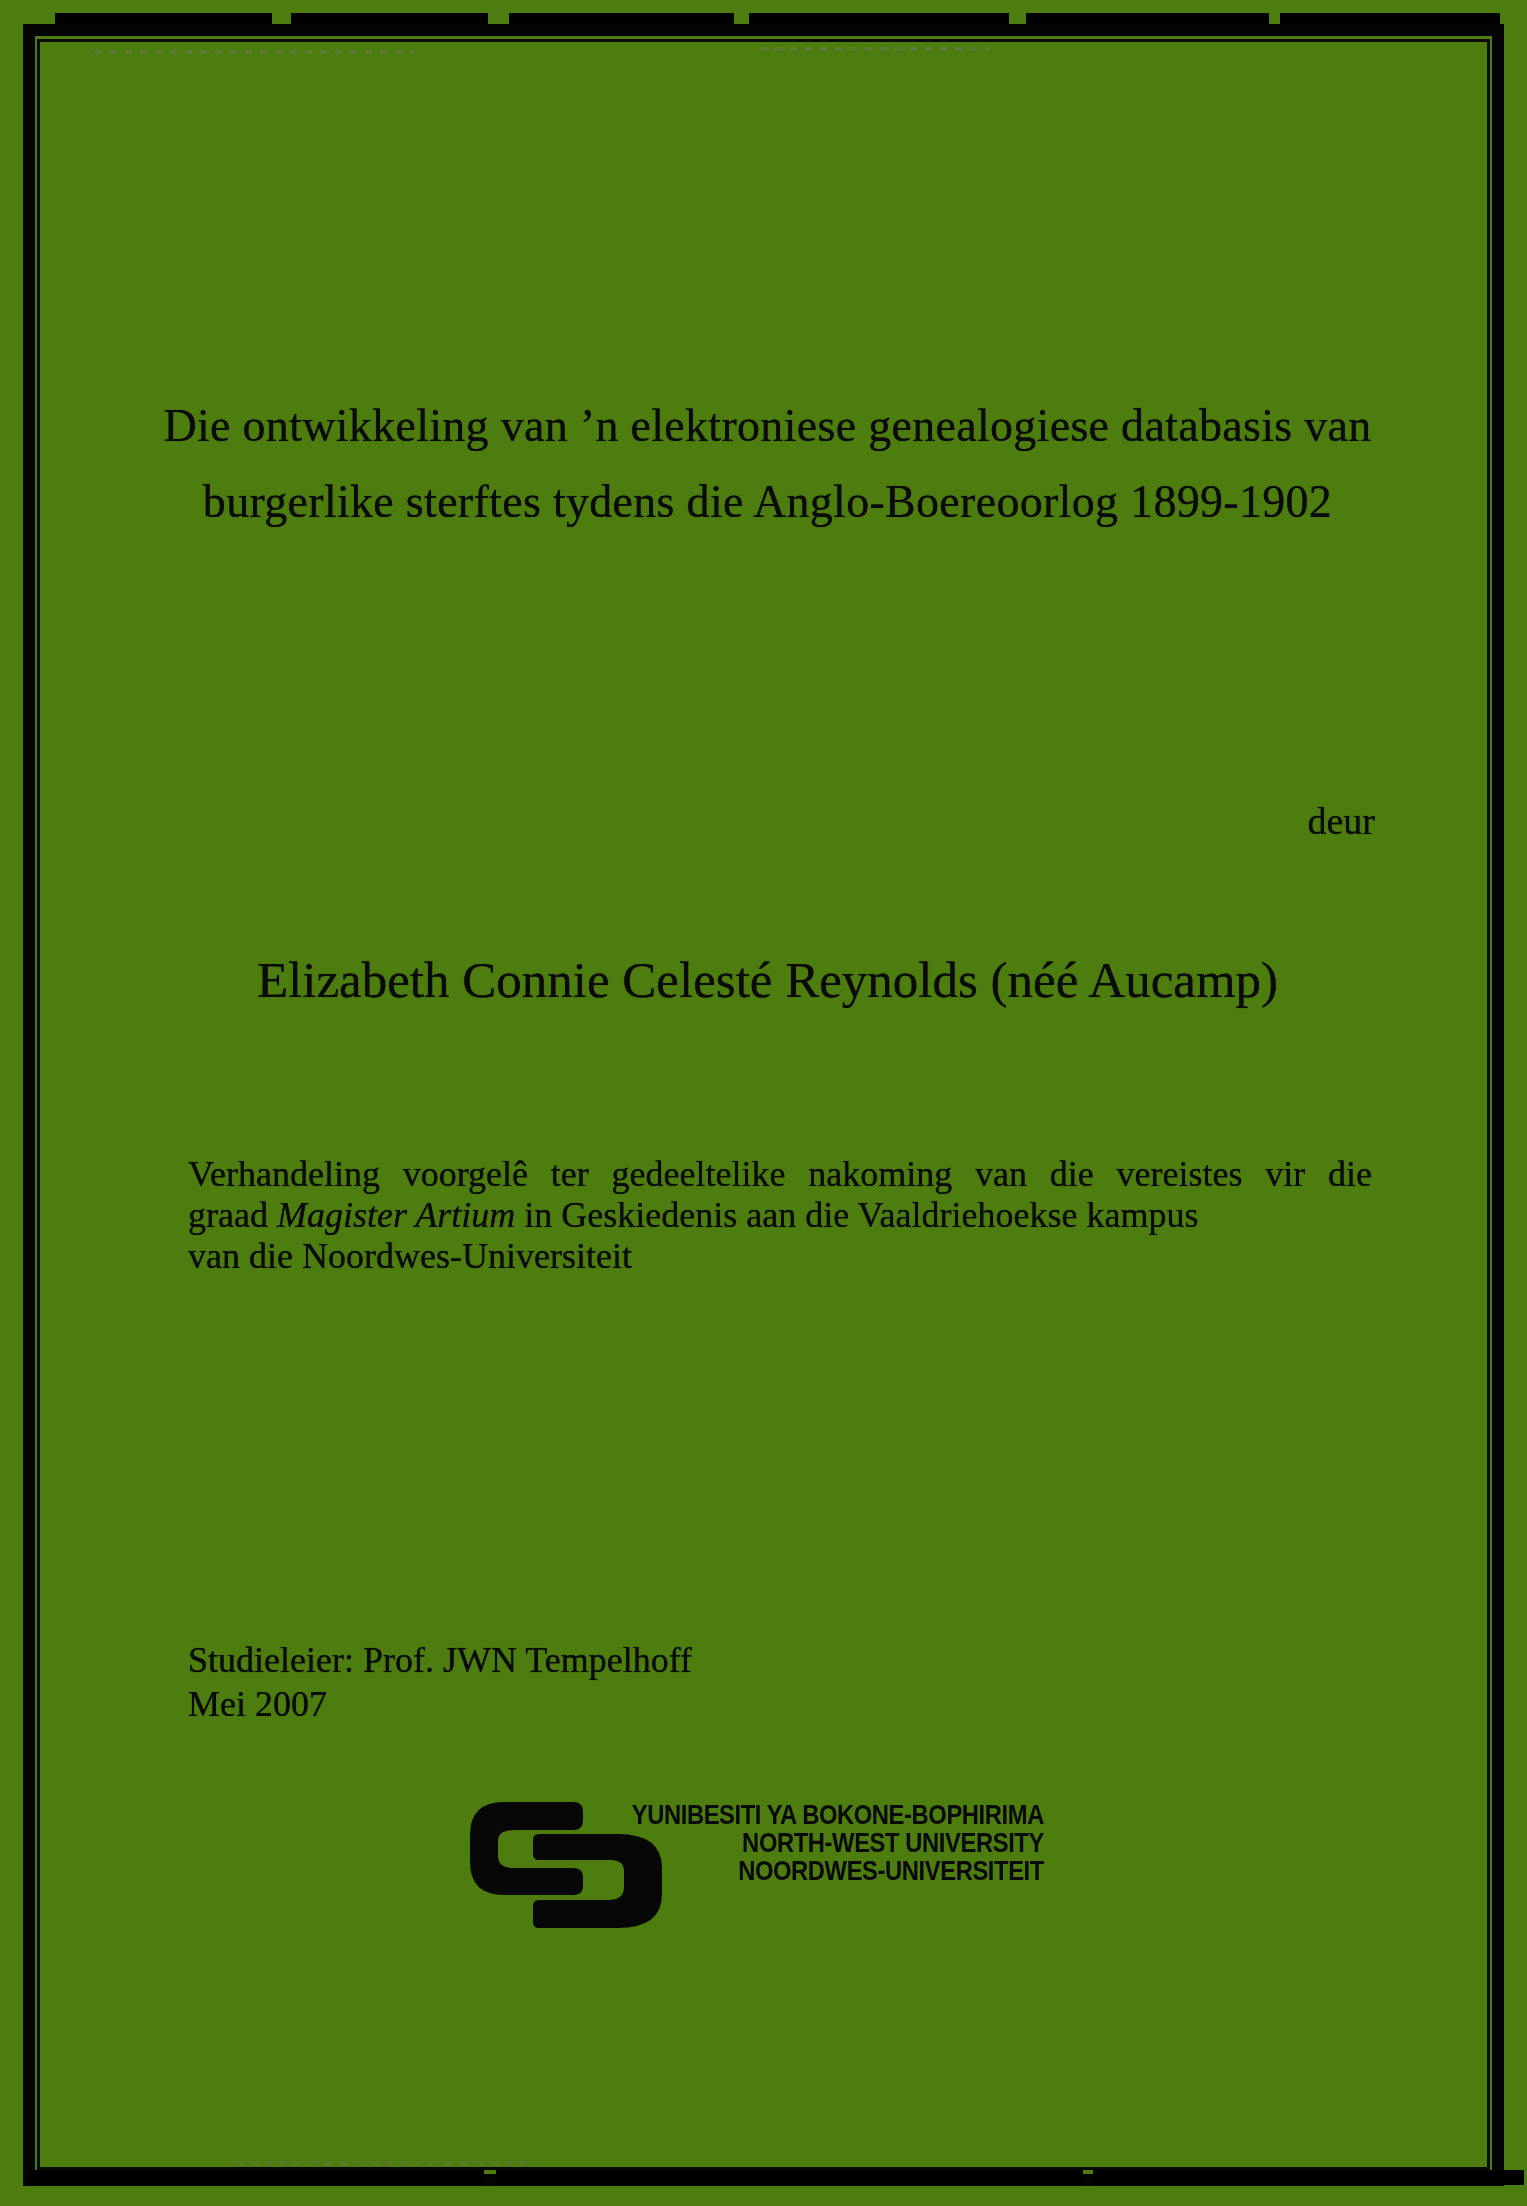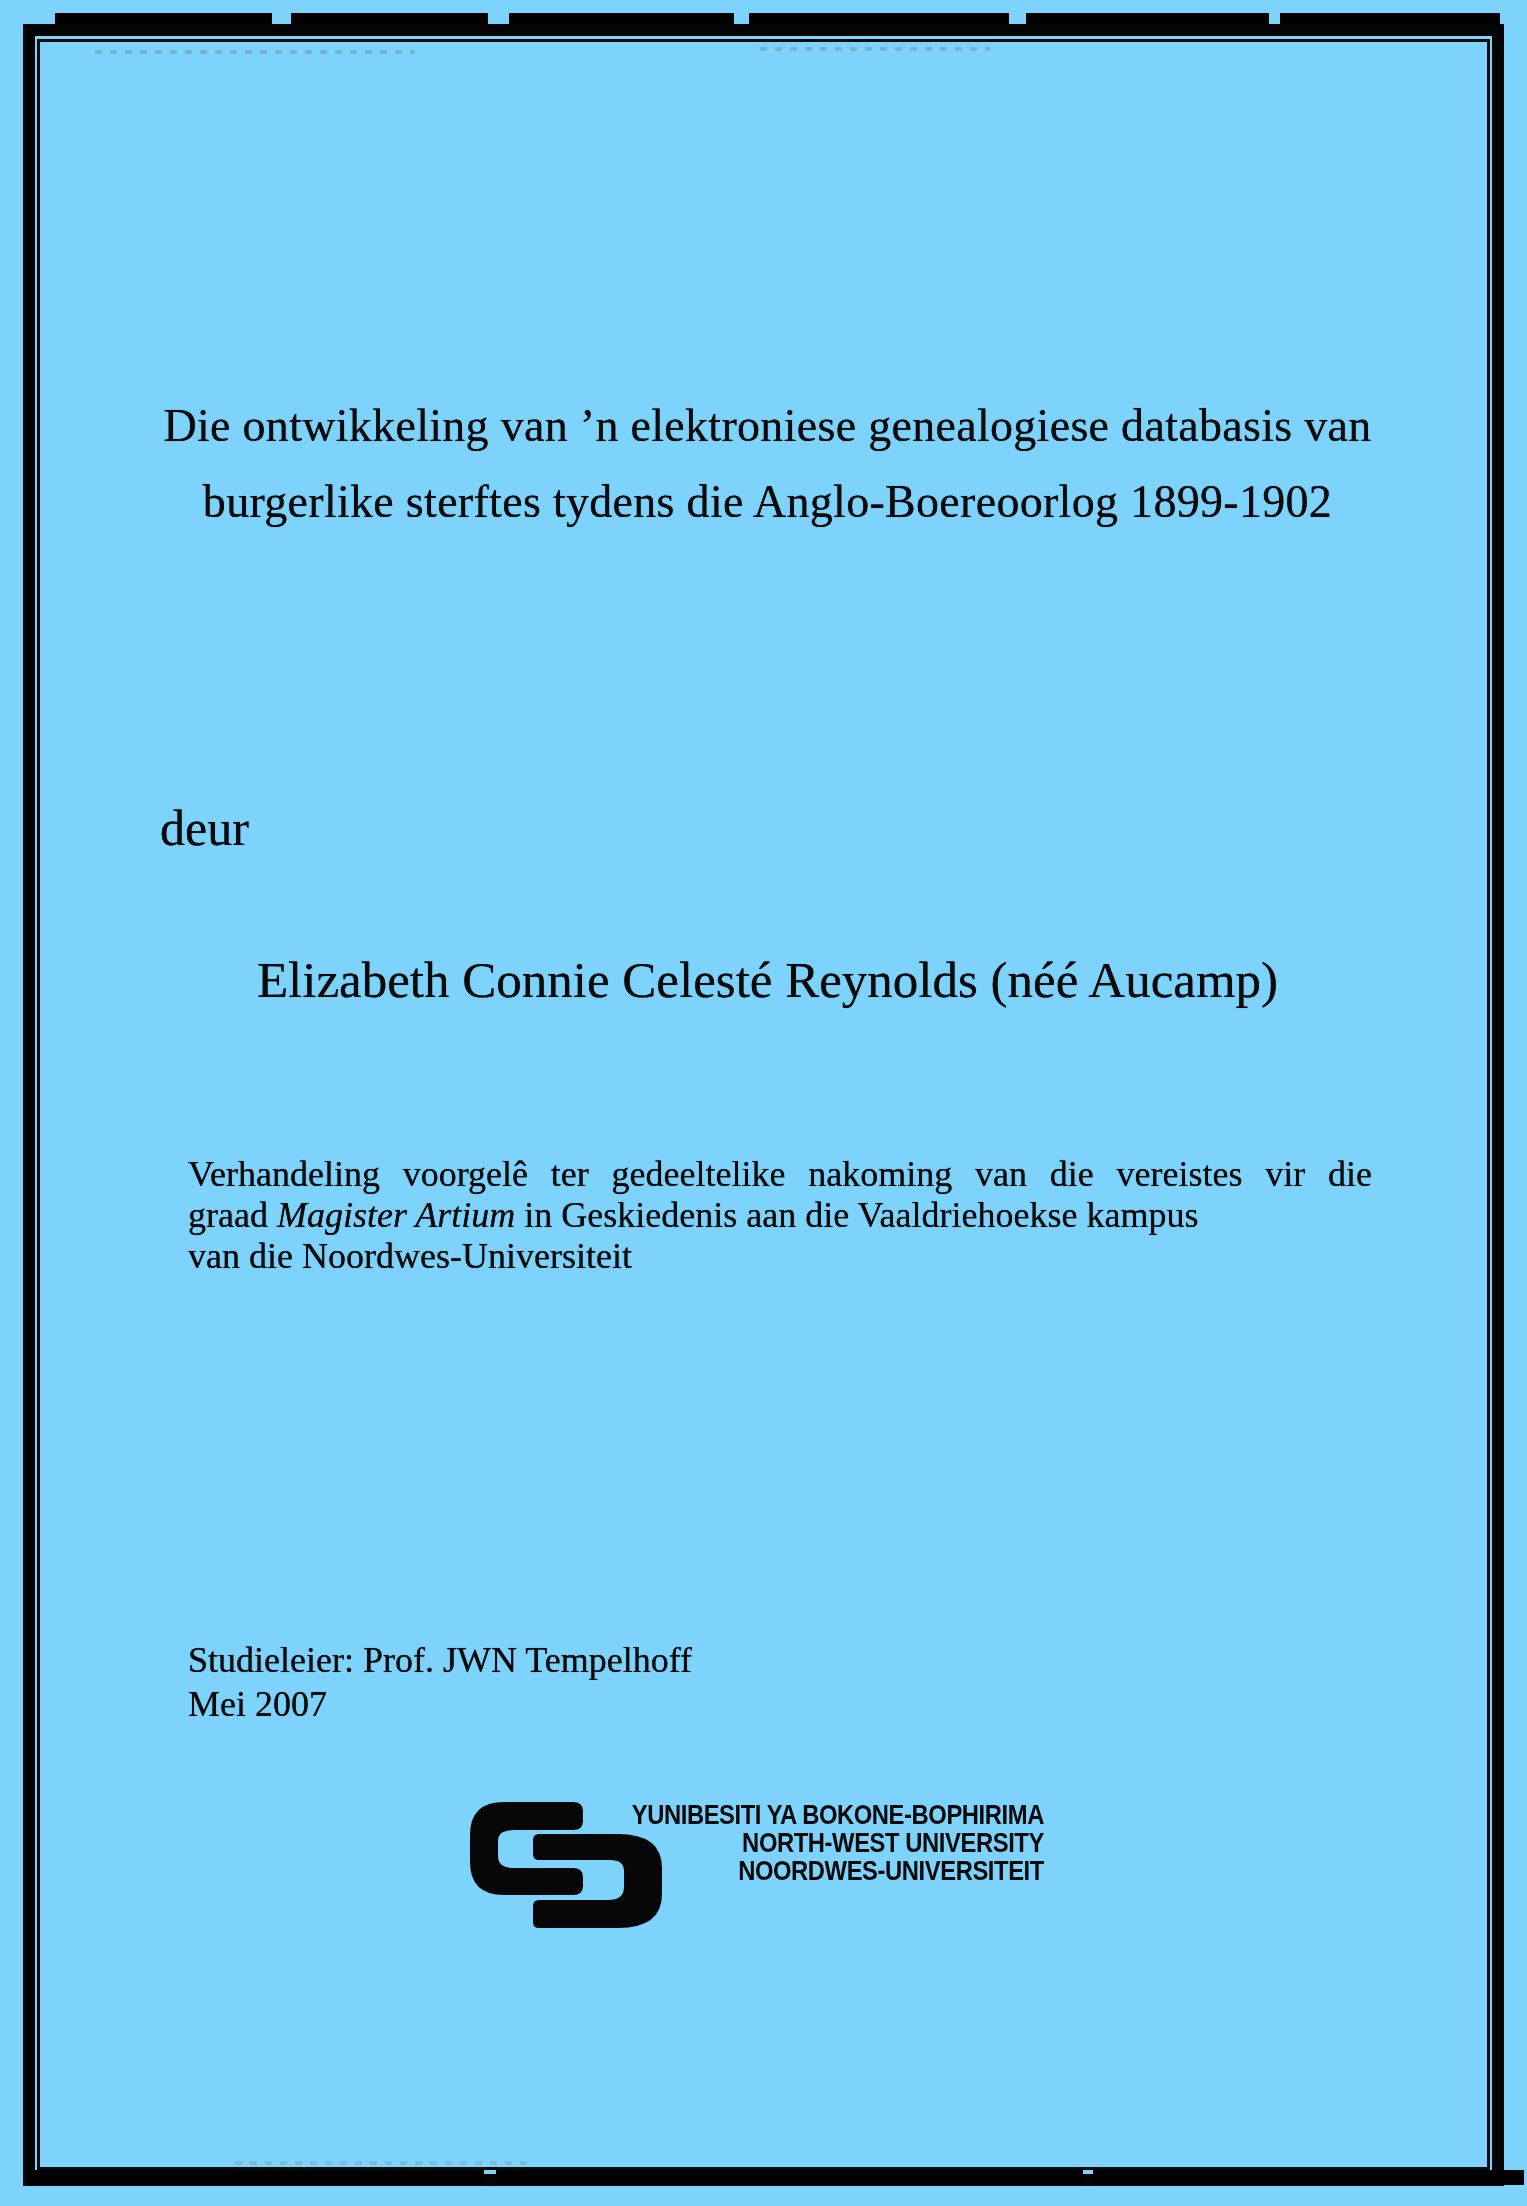--- a/index.html
+++ b/index.html
@@ -1,20 +1,20 @@
 <!DOCTYPE html>
 <html><head>
 <meta charset="utf-8">
 <style>
   html, body { margin: 0; padding: 0; background: #ffffff; }
   .page {
     position: relative;
     width: 1527px;
     height: 2206px;
-    background: #7dd3fc;
+    background: #4d7c0f;
     font-family: "Liberation Serif", "DejaVu Serif", serif;
     color: #0a0a0a;
     overflow: hidden;
   }
   
   .frame-outer {
     position: absolute;
     left: 23px; top: 24px;
     width: 1481px; height: 2162px;
     box-sizing: border-box;
@@ -61,22 +61,22 @@
     position: absolute;
     left: 160px; top: 388px; width: 1215px;
     text-align: center;
     font-size: 46px;
     line-height: 76px;
     letter-spacing: 0.3px;
   }
   .byline {
     position: absolute;
     left: 160px; top: 799px; width: 1215px;
-    text-align: left;
-    font-size: 50px;
+    text-align: right;
+    font-size: 38px;
   }
   .author {
     position: absolute;
     left: 160px; top: 951px; width: 1215px;
     text-align: center;
     font-size: 51px;
   }
   .statement {
     position: absolute;
     left: 188px; top: 1154px; width: 1184px;

